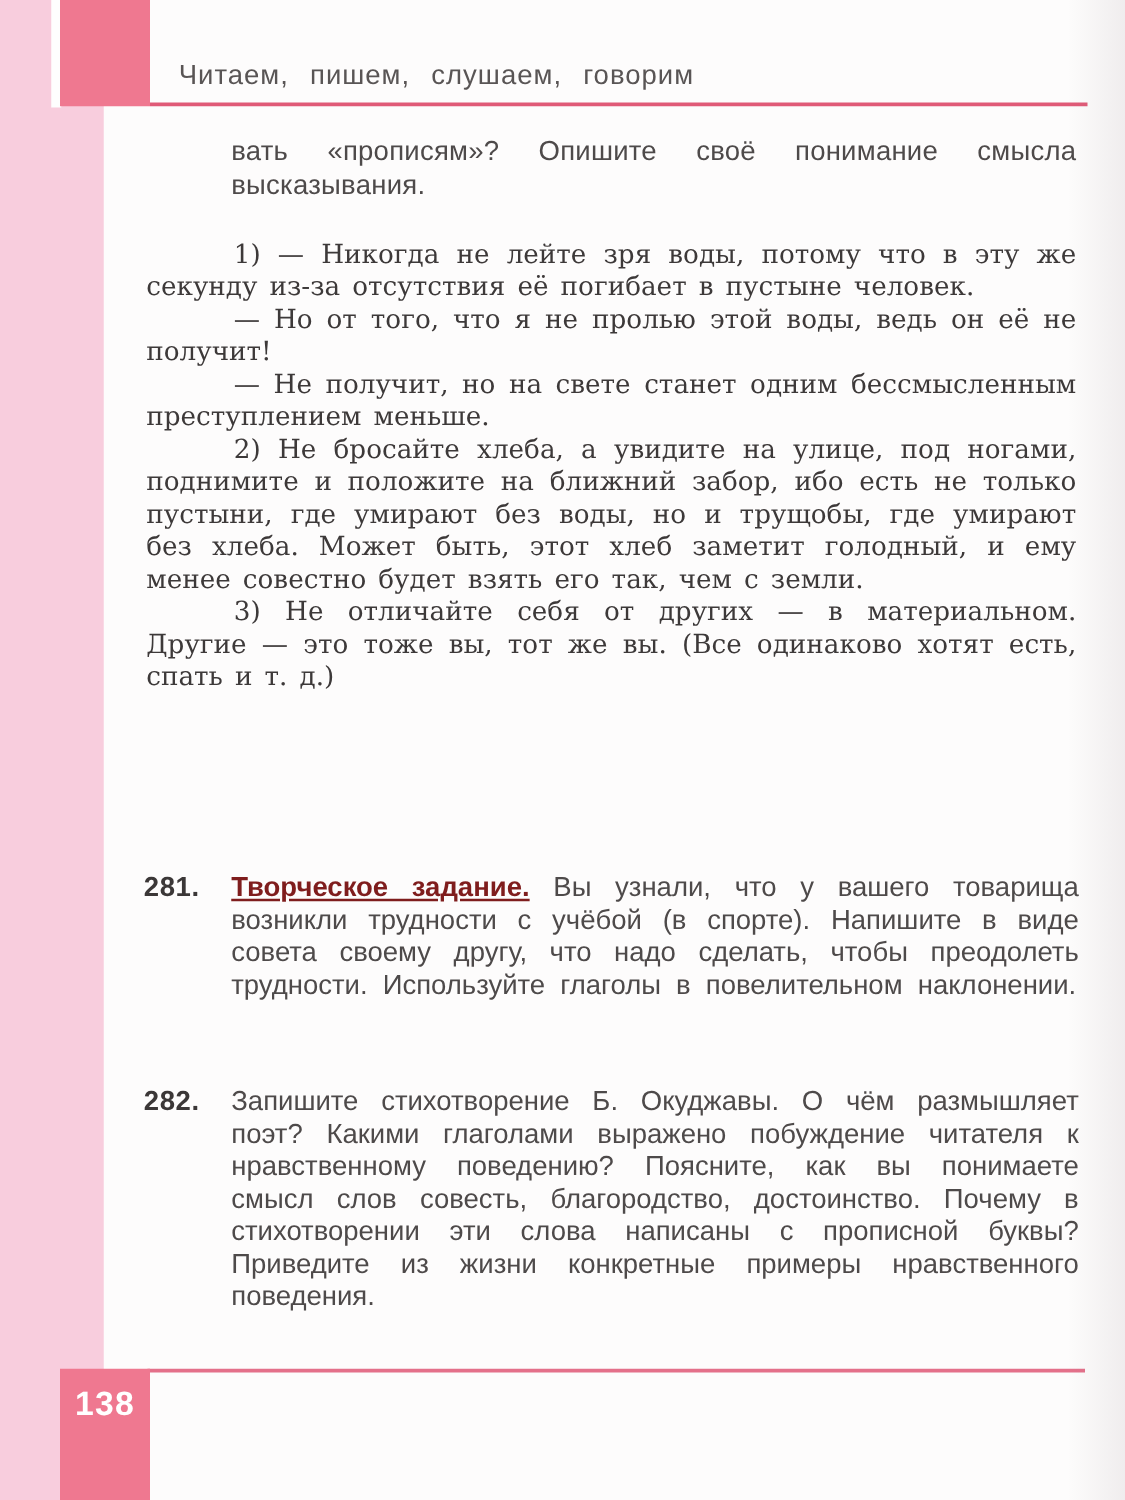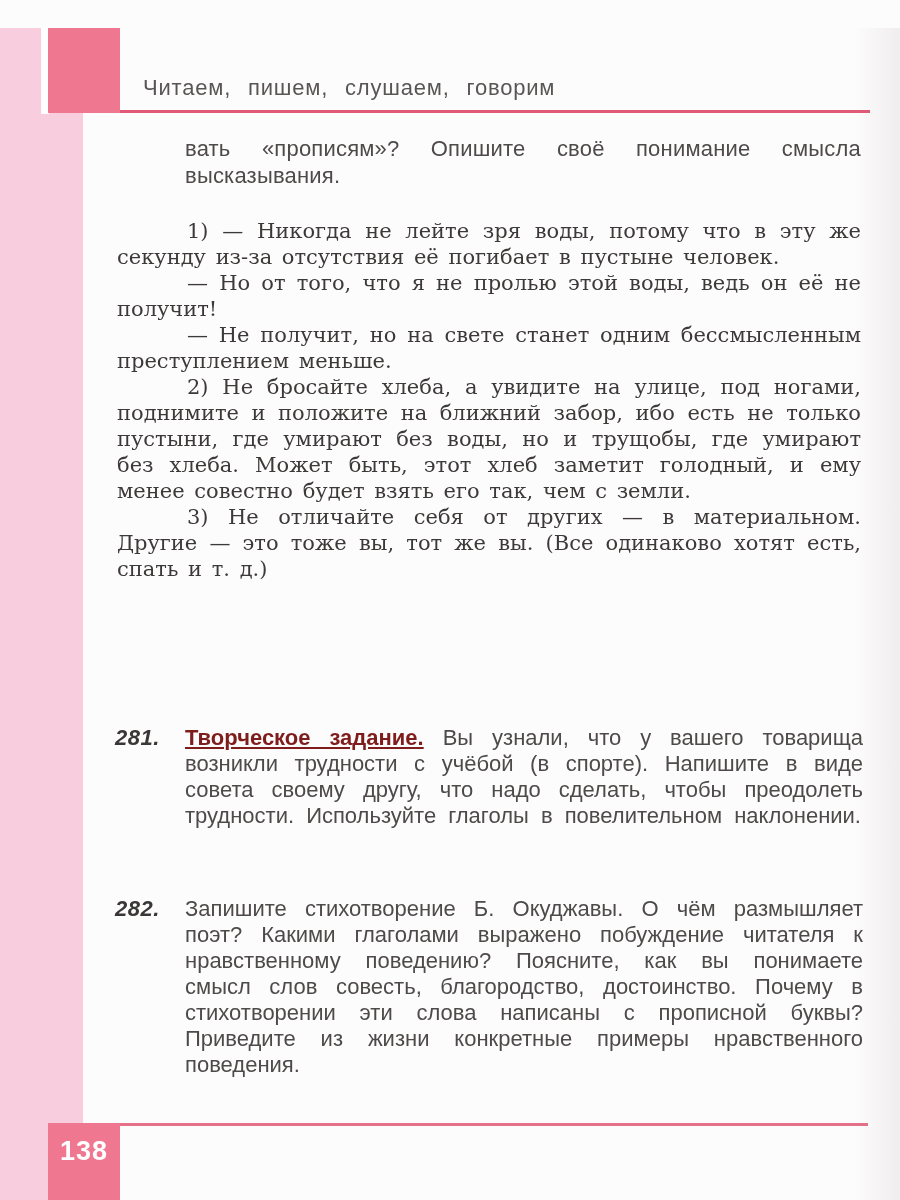--- a/index.html
+++ b/index.html
@@ -1,21 +1,21 @@
 <!DOCTYPE html>
 <html lang="ru" style="--rose: #ef7890; --pink-light: #f8cddd; --rule: #e05a77; --rule-light: #e4708a;"><head>
 <meta charset="utf-8">
 <style>
   html,body{margin:0;padding:0;}
   body{
     width:900px;height:1200px;position:relative;overflow:hidden;
     background:#fdfcfc;
     font-family:"Liberation Sans",sans-serif;
   }
-  .abs{position:absolute;margin-top:28px;}
+  .abs{position:absolute;}
   
   .margin-strip{left:0;top:0;width:83px;height:1200px;background:var(--pink-light,#f8cddd);}
   .strip-top-patch{left:41px;top:0;width:8px;height:86px;background:#fefefe;}
   
   .header-box{left:48px;top:0;width:72px;height:85px;background:var(--rose,#ef7890);}
   .running-head{
     left:143px;top:48px;
     font-size:22px;line-height:24px;color:#595555;
     letter-spacing:0.8px;word-spacing:10px;white-space:nowrap;
   }
@@ -36,21 +36,21 @@
   .quoted p{margin:0;text-indent:70px;}
   
   .exercise{
     font-size:22px;line-height:26px;color:#4e4a4a;
     width:748px;
   }
   .ex281{left:115px;top:697px;}
   .ex282{left:115px;top:868px;}
   .ex-num{
     position:absolute;left:0;top:0;
-    font-weight:700;color:#3b3737;letter-spacing:0.5px;font-style:italic;
+    font-weight:700;color:#3b3737;letter-spacing:0.5px;
   }
   .ex-body{margin-left:70px;text-align:justify;word-spacing:6px;}
   .ex-lead{font-weight:700;color:#7f1d1d;text-decoration:underline;}
   .ex-italic{}
   
   .footer-rule{left:118px;top:1095px;width:750px;height:3px;background:var(--rule-light,#e4708a);}
   .page-number-box{
     left:48px;top:1095px;width:72px;height:120px;
     background:var(--rose,#ef7890);
     color:#ffffff;font-weight:700;font-size:27px;letter-spacing:1px;

